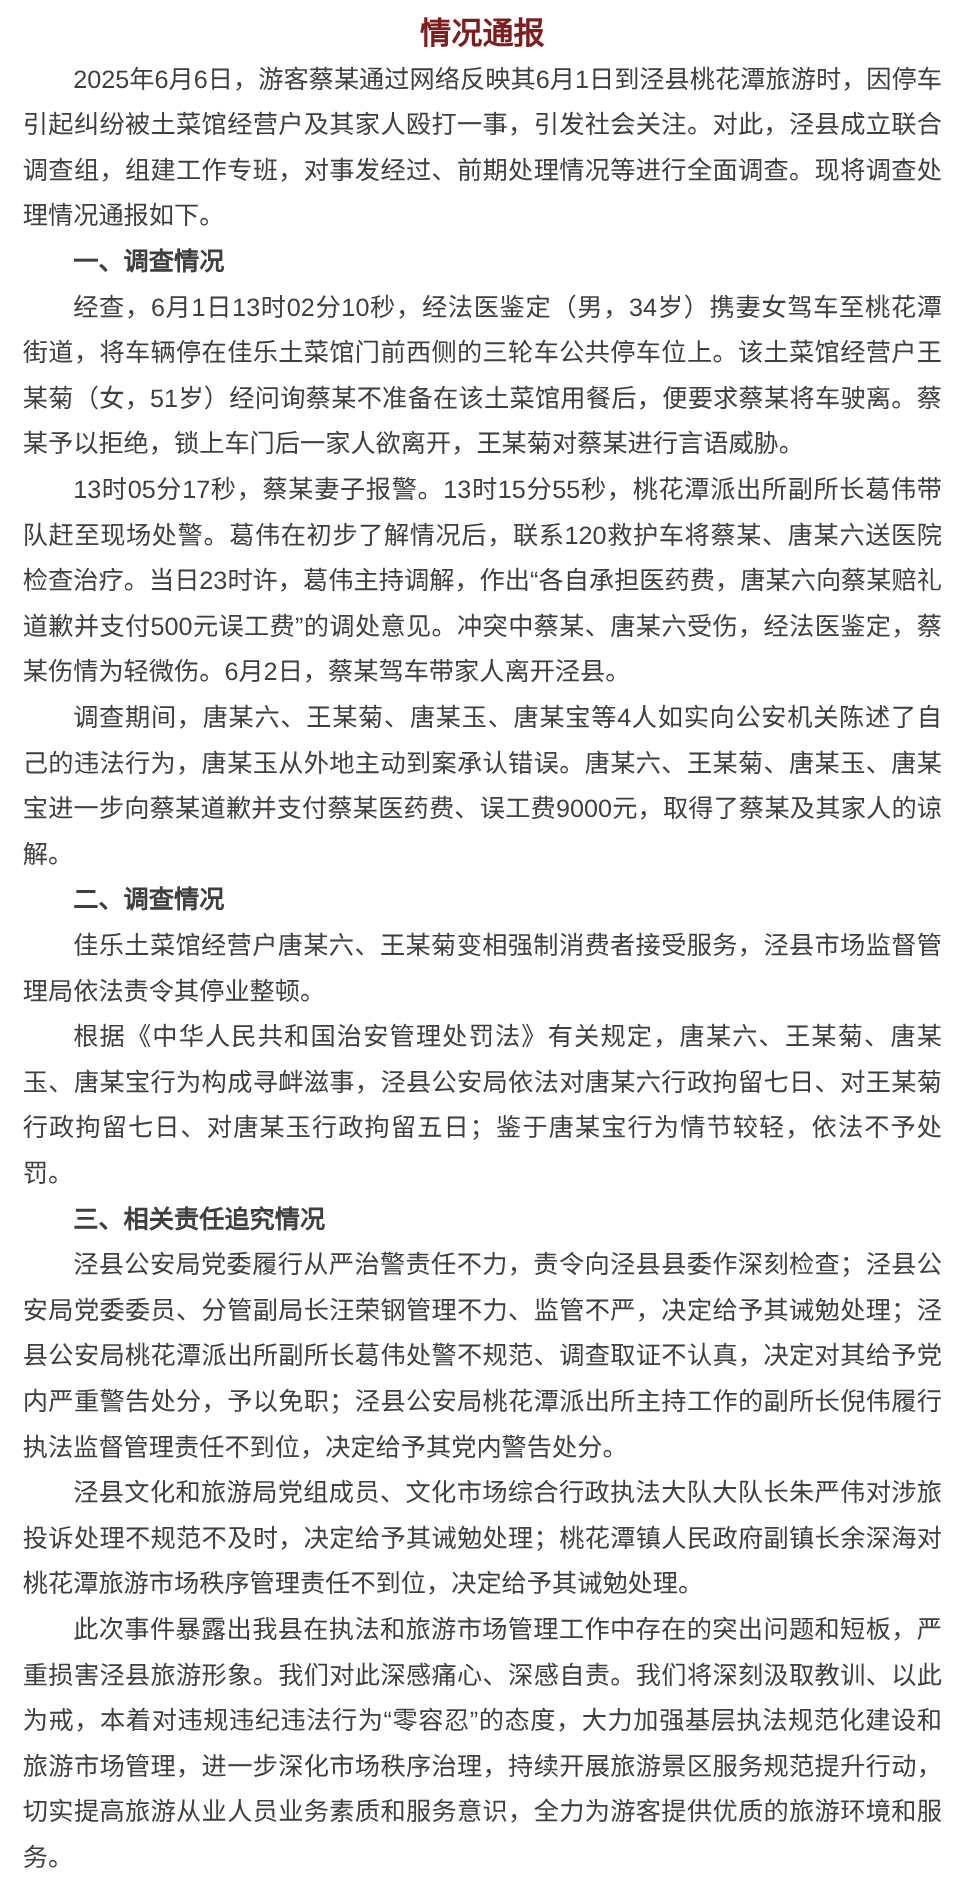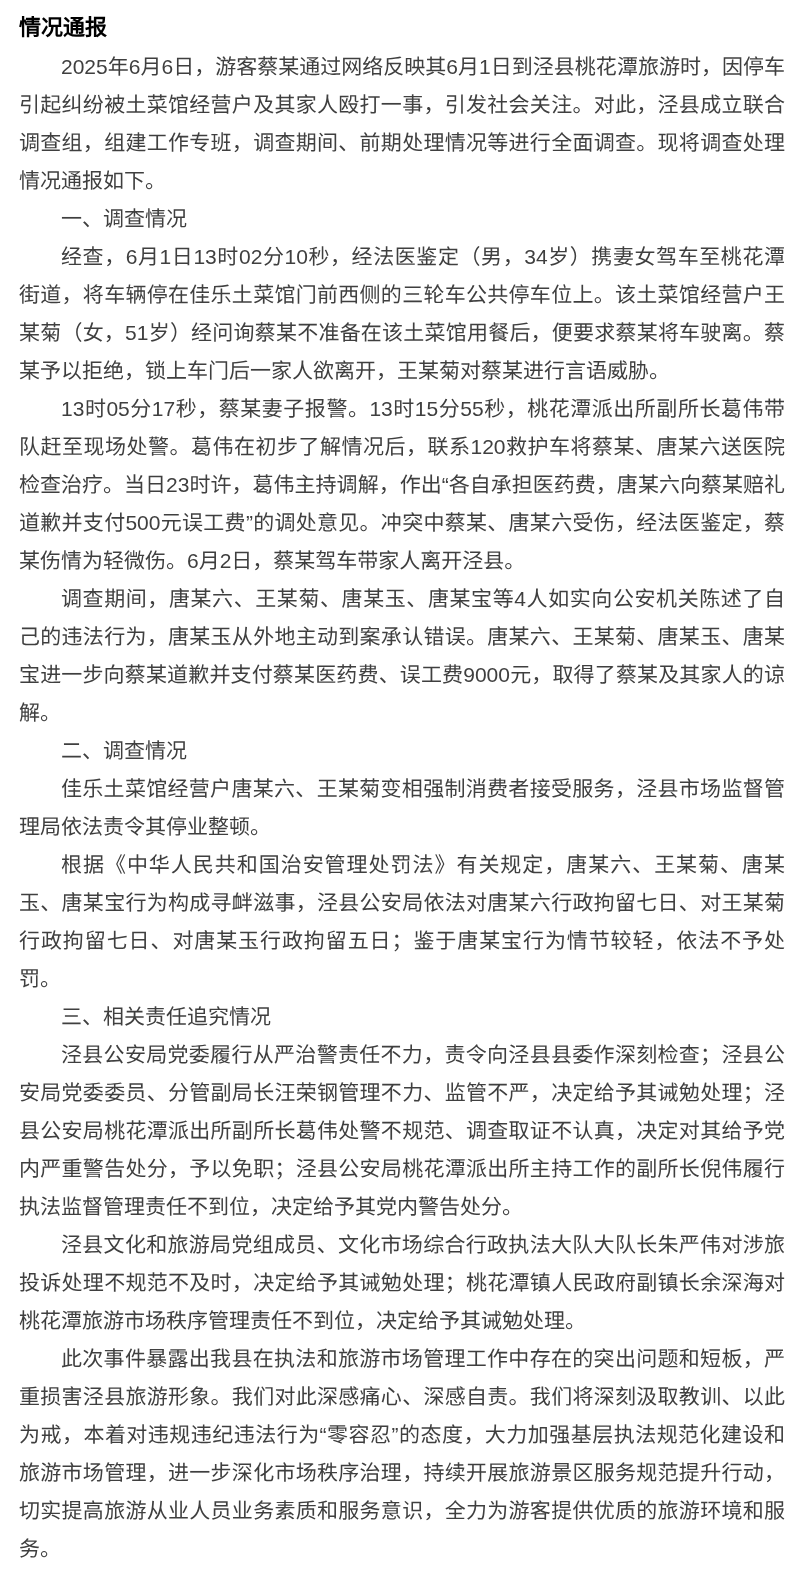--- a/index.html
+++ b/index.html
@@ -18,44 +18,45 @@
     width: 807px;
     min-height: 1569px;
     padding: 12px 22px 20px 19px;
     background: #ffffff;
     color: #3f3f3f;
     font-size: 21px;
     line-height: 38px;
     text-align: justify;
   }
   .title {
-    font-size: 22px;
+    font-size: 26px;
     font-weight: 700;
-    color: #000000;
+    color: #7f1d1d;
+    text-align: center;
     margin: 0 0 4px 0;
     line-height: 32px;
     text-indent: 0;
   }
   .content p {
     margin: 0;
     text-indent: 2em;
   }
   .content p.heading {
-    font-weight: 400; 
+    font-weight: 700; 
   }
 </style>
 </head>
 <body>
 
 <div class="doc">
 
   <h1 class="title">情况通报</h1>
 
   <div class="content">
-    <p>2025年6月6日，游客蔡某通过网络反映其6月1日到泾县桃花潭旅游时，因停车引起纠纷被土菜馆经营户及其家人殴打一事，引发社会关注。对此，泾县成立联合调查组，组建工作专班，调查期间、前期处理情况等进行全面调查。现将调查处理情况通报如下。</p>
+    <p>2025年6月6日，游客蔡某通过网络反映其6月1日到泾县桃花潭旅游时，因停车引起纠纷被土菜馆经营户及其家人殴打一事，引发社会关注。对此，泾县成立联合调查组，组建工作专班，对事发经过、前期处理情况等进行全面调查。现将调查处理情况通报如下。</p>
 
     <p class="heading">一、调查情况</p>
 
     <p>经查，6月1日13时02分10秒，经法医鉴定（男，34岁）携妻女驾车至桃花潭街道，将车辆停在佳乐土菜馆门前西侧的三轮车公共停车位上。该土菜馆经营户王某菊（女，51岁）经问询蔡某不准备在该土菜馆用餐后，便要求蔡某将车驶离。蔡某予以拒绝，锁上车门后一家人欲离开，王某菊对蔡某进行言语威胁。</p>
 
 
     <p>13时05分17秒，蔡某妻子报警。13时15分55秒，桃花潭派出所副所长葛伟带队赶至现场处警。葛伟在初步了解情况后，联系120救护车将蔡某、唐某六送医院检查治疗。当日23时许，葛伟主持调解，作出“各自承担医药费，唐某六向蔡某赔礼道歉并支付500元误工费”的调处意见。冲突中蔡某、唐某六受伤，经法医鉴定，蔡某伤情为轻微伤。6月2日，蔡某驾车带家人离开泾县。</p>
 
     <p>调查期间，唐某六、王某菊、唐某玉、唐某宝等4人如实向公安机关陈述了自己的违法行为，唐某玉从外地主动到案承认错误。唐某六、王某菊、唐某玉、唐某宝进一步向蔡某道歉并支付蔡某医药费、误工费9000元，取得了蔡某及其家人的谅解。</p>
 

